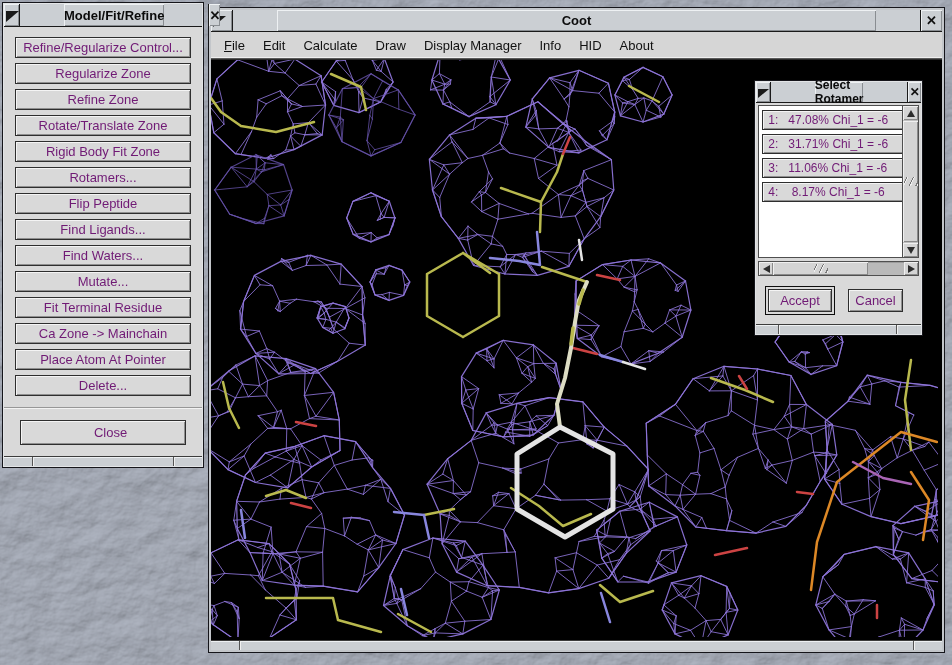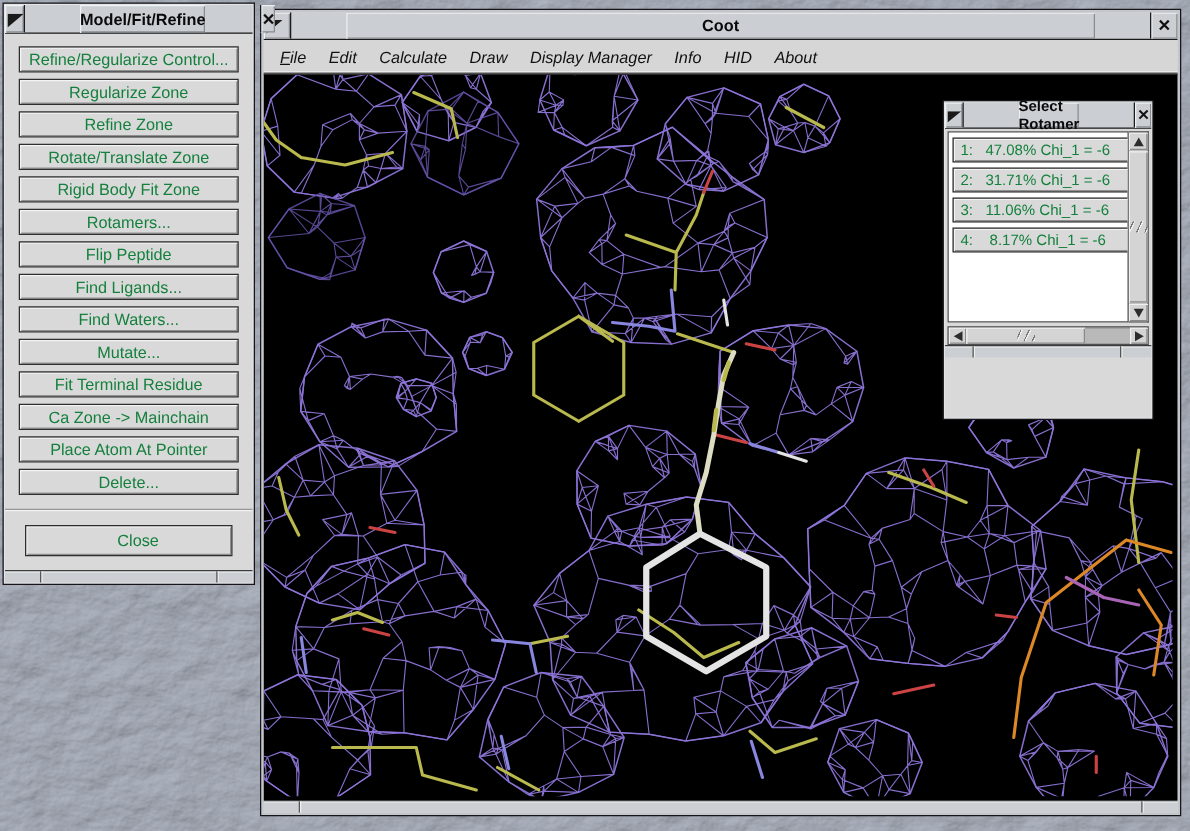--- a/index.html
+++ b/index.html
@@ -17,38 +17,38 @@
   .tb-menu{width:22px;border-right:1px solid #1a1a1a;justify-content:flex-start;padding:2px 0 0 2px;box-sizing:border-box;}
   .tb-close{width:21px;border-left:1px solid #1a1a1a;font-weight:bold;font-size:13px;color:#111;}
   .tb-title{flex:1;display:flex;align-items:center;justify-content:center;
             font-weight:bold;font-size:13px;color:#0a0a0a;
             box-shadow:inset 1px 1px 0 #eef1f3, inset -1px -1px 0 #898d91;}
   .resize-strip{position:relative;flex:0 0 9px;background:#cbcfd3;
                 border-top:1px solid #3c3c3c;box-shadow:inset 0 1px 0 #eef1f3;}
   .notch{position:absolute;top:0;bottom:0;width:1px;background:#555;box-shadow:1px 0 0 #f0f0f0;}
   .notch.l{left:28px}.notch.r{right:28px}
 
-  .btn3d{background:#d9d9d9;border:1px solid #2e2e2e;color:#15803d;
+  .btn3d{background:#d9d9d9;border:1px solid #2e2e2e;color:#701a75;
          box-shadow:inset 1px 1px 0 #f4f4f4, inset -1px -1px 0 #8f8f8f;
          font-family:"Liberation Sans",sans-serif;font-size:13px;}
 
   
   .mfr{left:3px;top:3px;width:198px;height:462px;}
   .mfr .titlebar{height:22px;flex-basis:22px;}
   .mfr-body{flex:0 0 auto;padding:10px 11px 6px 11px;
             border-bottom:1px solid #979797;box-shadow:0 1px 0 #f2f2f2;}
   .mfr-btn{display:block;width:176px;height:21px;margin:0 0 5px 0;line-height:17px;}
   .mfr-footer{flex:1;display:flex;align-items:center;justify-content:center;}
   .mfr-close{width:166px;height:25px;padding-left:21px;}
 
   
   .coot{left:209px;top:8px;width:731px;height:640px;border:2px solid #c3c6ca;}
   .menubar{flex:0 0 26px;display:flex;align-items:center;background:#d6d6d6;
            border-bottom:1px solid #5a5a5a;box-shadow:inset 0 -1px 0 #efefef;padding-left:4px;}
-  .menu-item{display:inline-block;padding:0 9px;font-size:13px;color:#111;cursor:default;font-style:italic;}
+  .menu-item{display:inline-block;padding:0 9px;font-size:13px;color:#111;cursor:default;}
   .u-first::first-letter{text-decoration:underline;}
   .gl-wrap{flex:1;position:relative;background:#000;overflow:hidden;border-top:1px solid #2a2a2a;}
   .gl-wrap svg{position:absolute;left:0;top:0;}
 
   
   .rotamer{left:755px;top:81px;width:165px;height:252px;z-index:5;}
   .rotamer .titlebar{height:20px;flex-basis:20px;}
   .rotamer .tb-title{font-size:12px;}
   .rotamer .tb-menu{width:20px;}
   .rotamer .tb-close{width:18px;font-size:12px;}
@@ -261,19 +261,25 @@
         </div>
       <div class="h-thumb">
           <div class="hatch"></div>
         </div>
       <div class="h-trough"></div>
       <div class="sc-btn" style="flex-basis:14px">
           <div class="tri right"></div>
         </div>
     </div>
 
+    <div class="dialog-actions">
+      <div class="default-frame">
+        <button class="btn3d dlg-btn accept-btn">Accept</button>
+      </div>
+      <button class="btn3d dlg-btn cancel-btn">Cancel</button>
+    </div>
     <div class="resize-strip">
       <div class="notch l" style="left:22px"></div>
       <div class="notch r" style="right:24px"></div>
     </div>
   </div>
 
 </div>
 
 </body></html>

